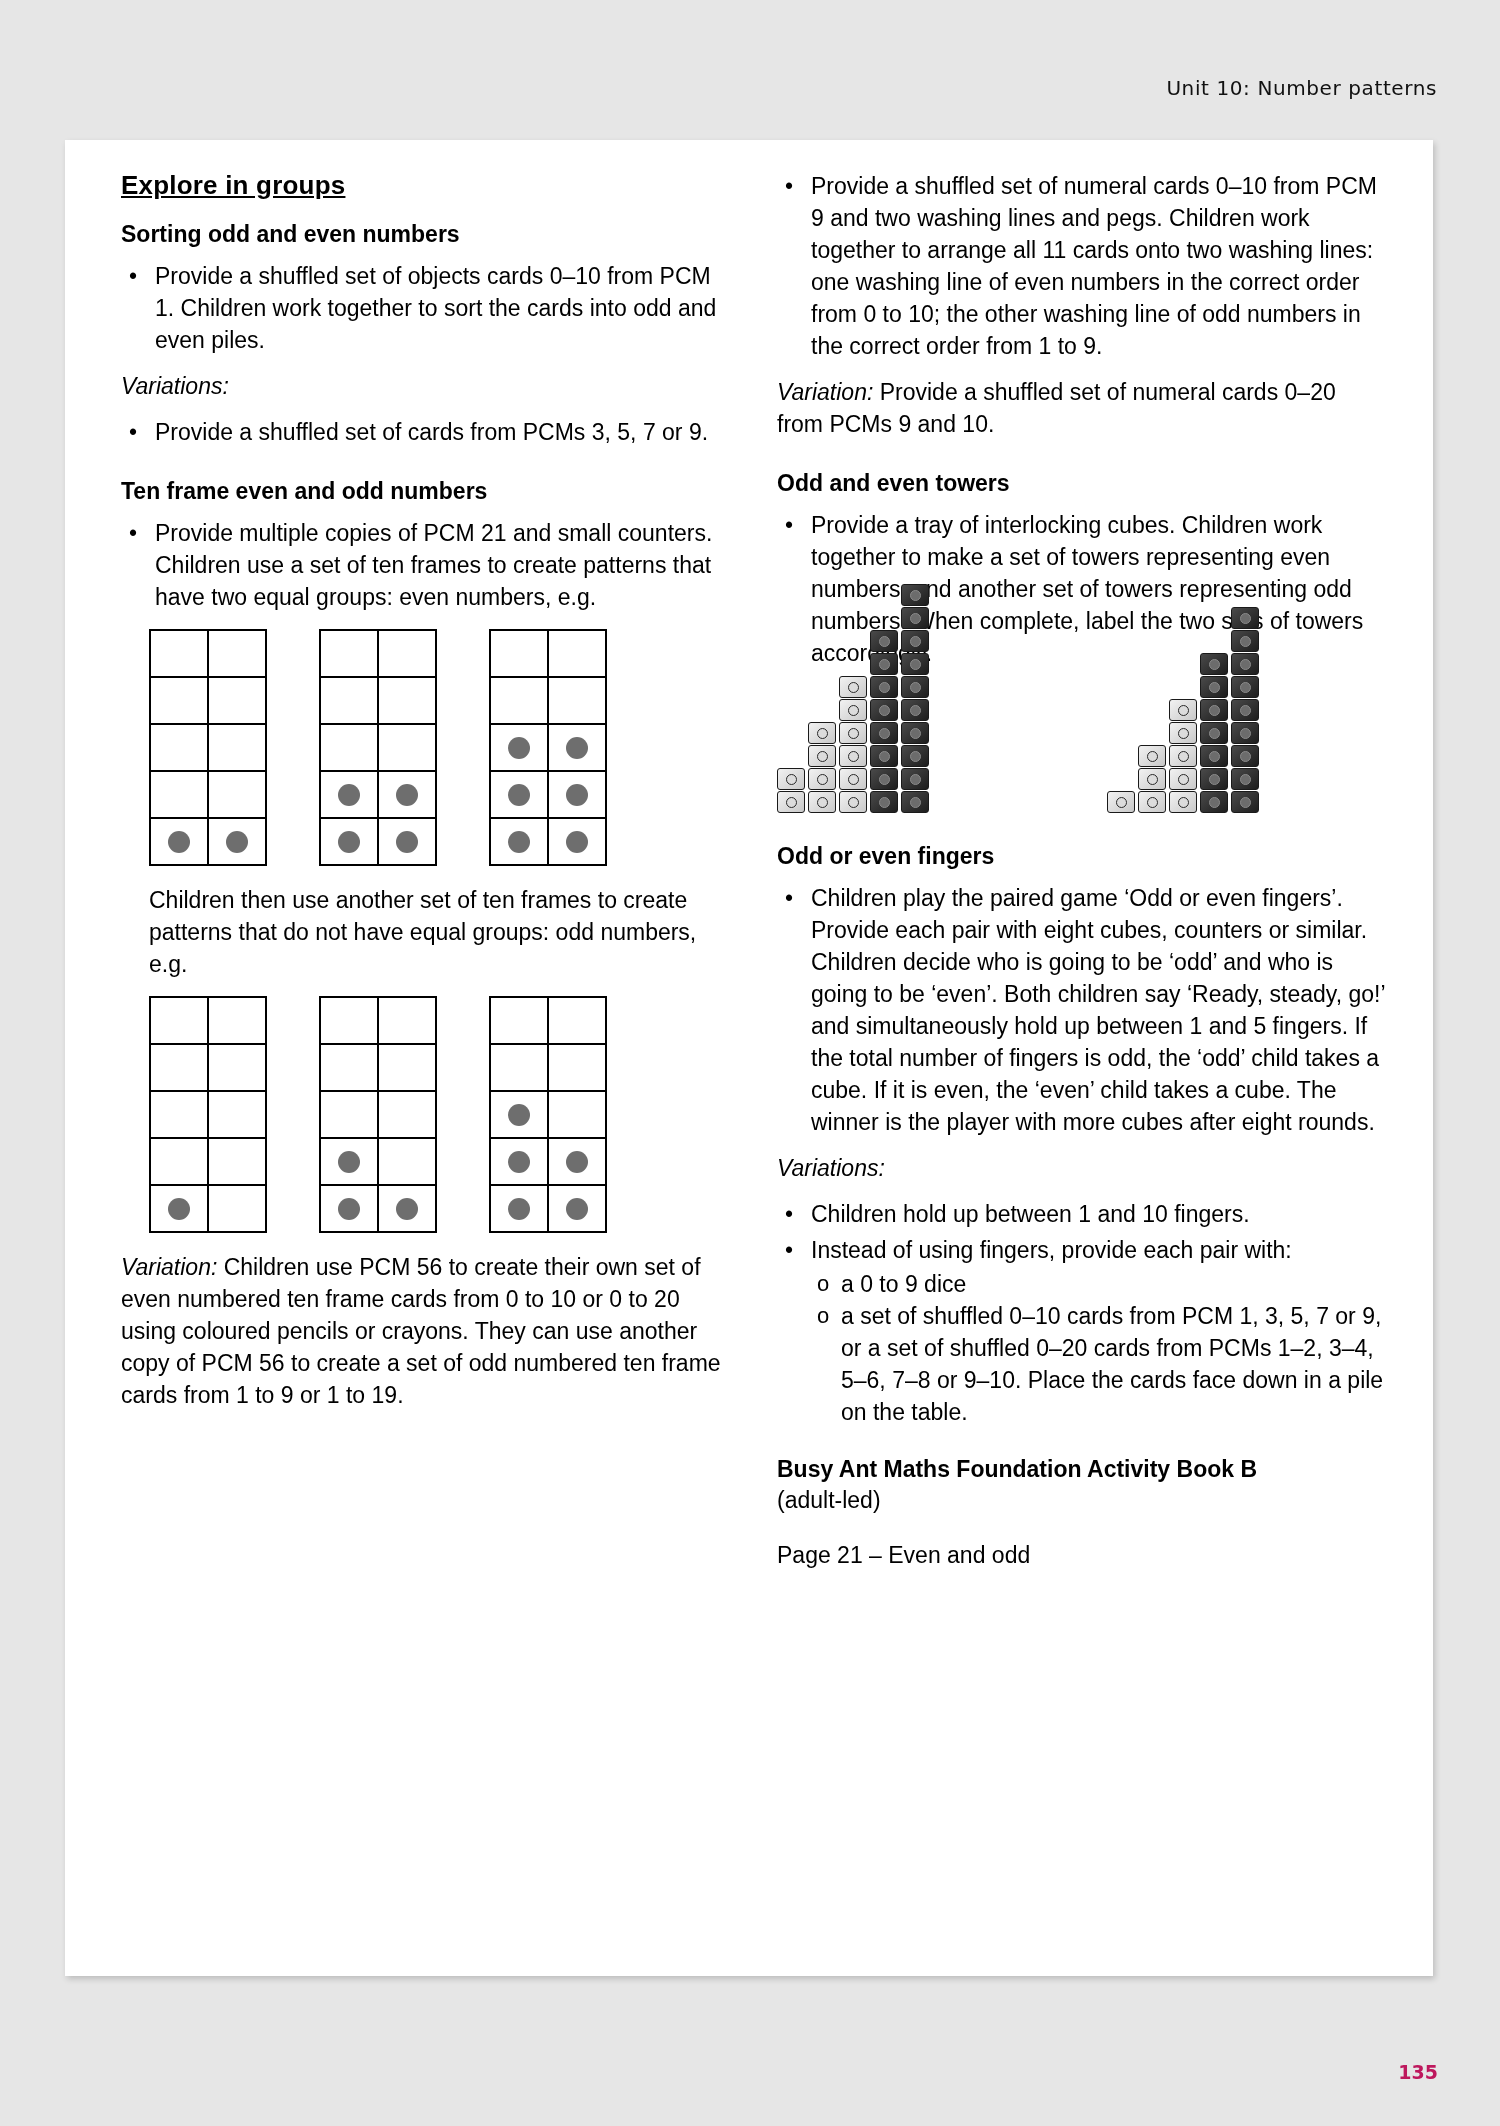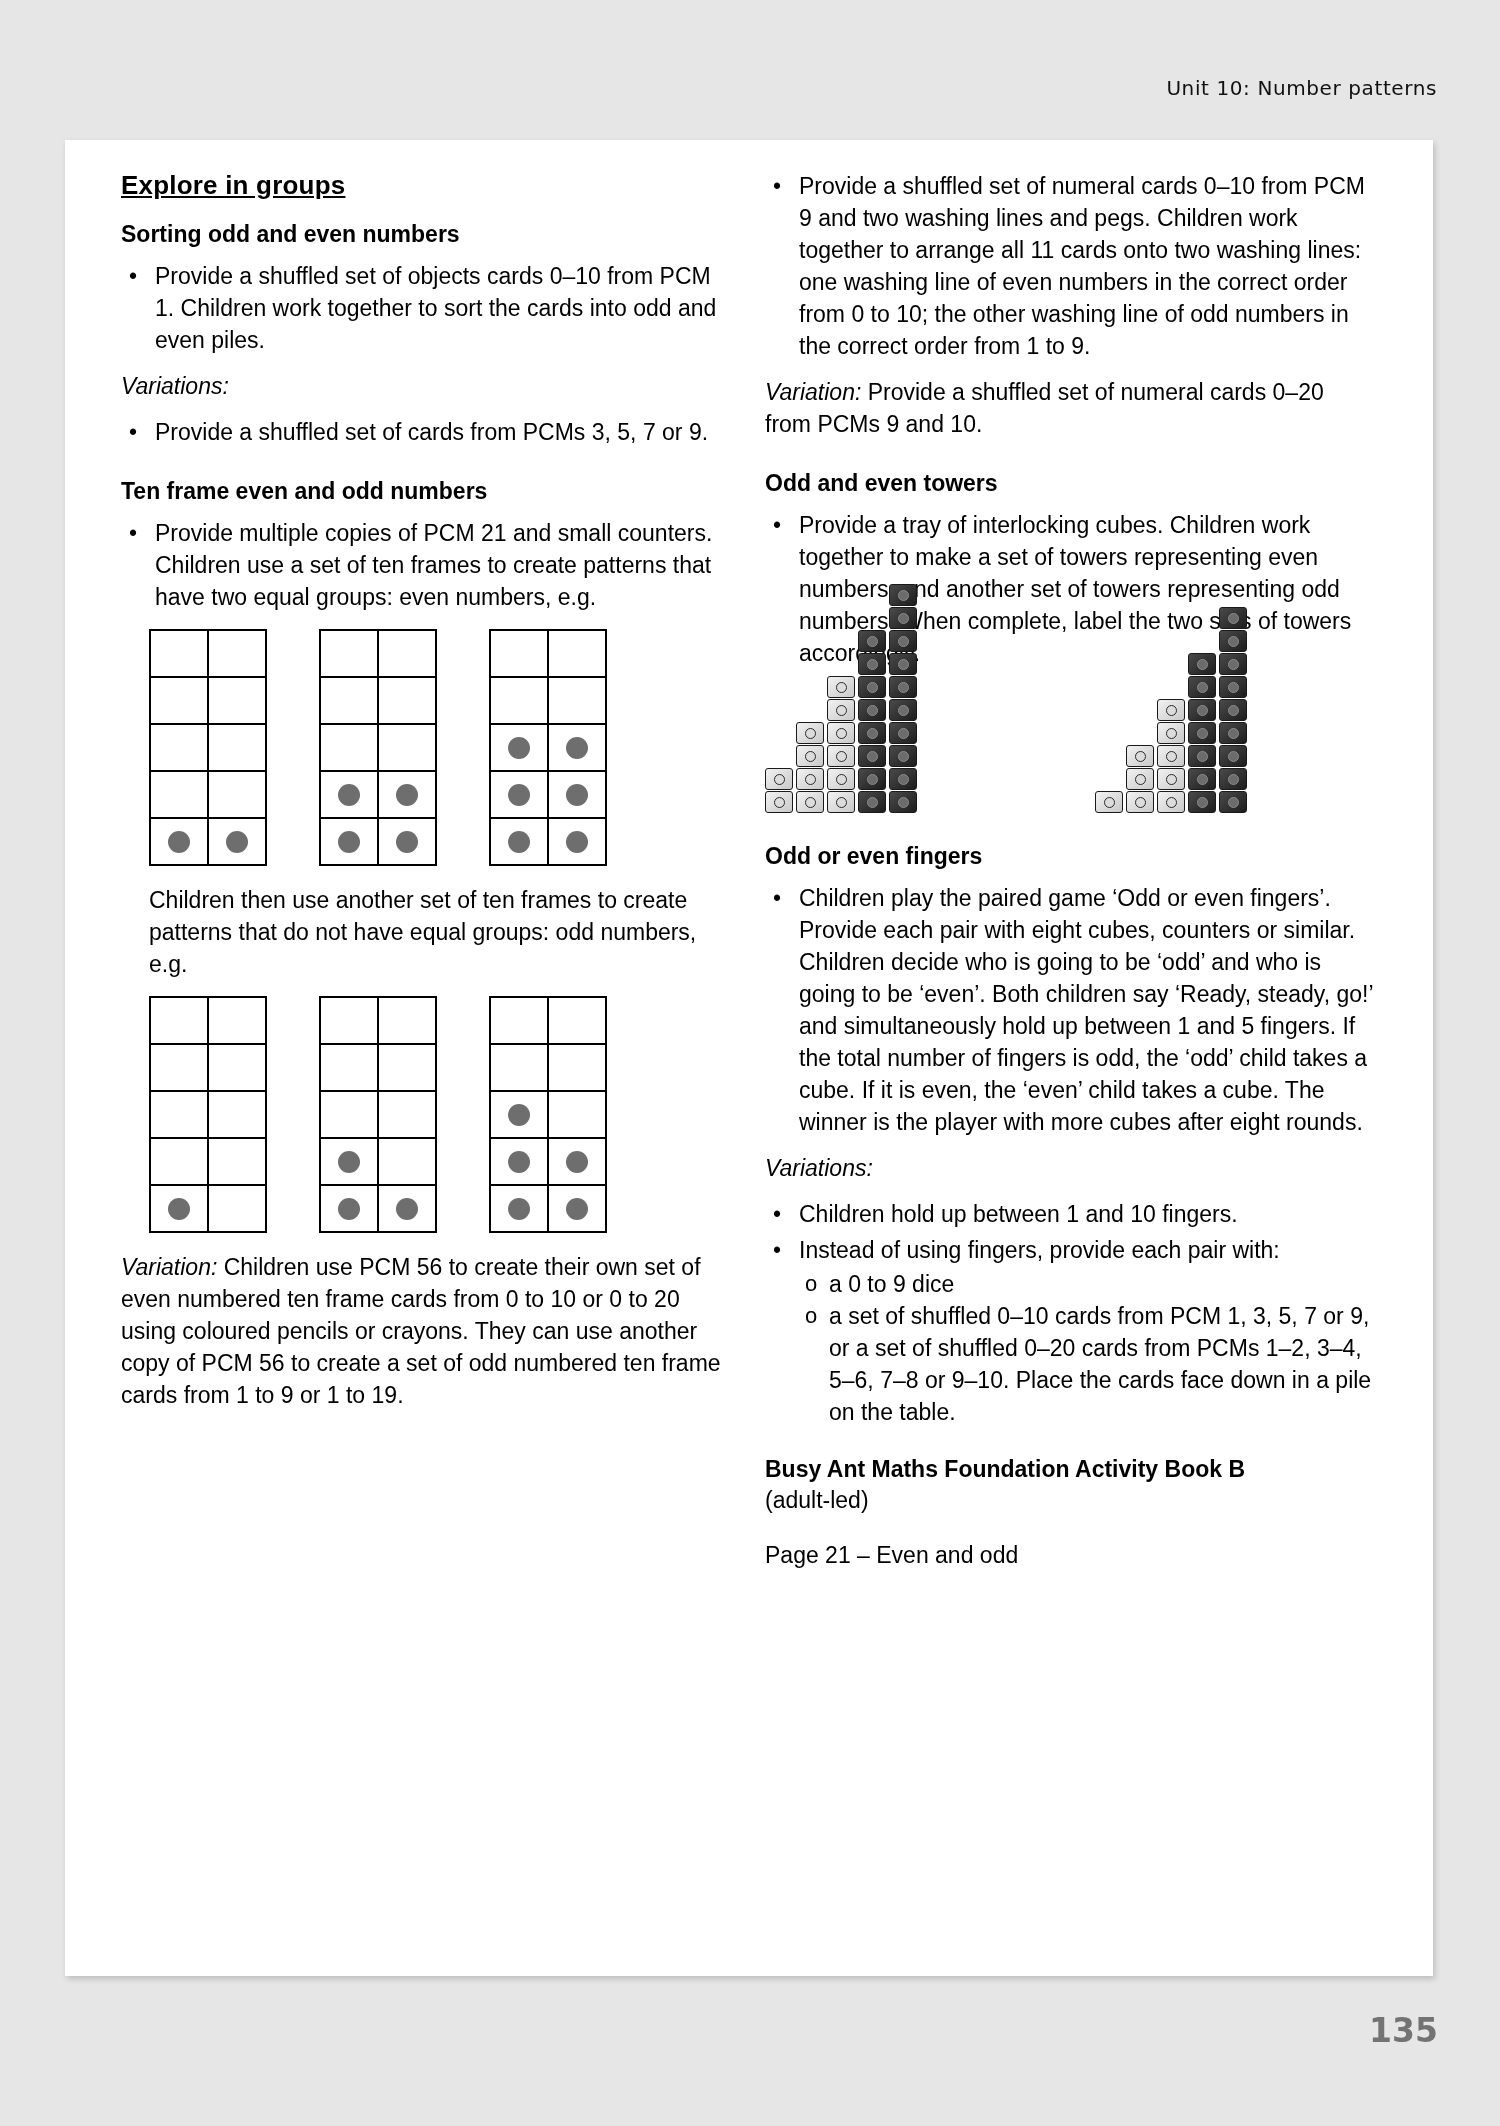--- a/index.html
+++ b/index.html
@@ -19,43 +19,43 @@
     position: absolute;
     top: 76px;
     right: 63px;
     font-family: "DejaVu Sans", sans-serif;
     font-size: 20px;
     letter-spacing: 0.6px;
     color: #111;
   }
   .page-number {
     position: absolute;
-    bottom: 76px;
+    bottom: 43px;
     right: 62px;
     font-family: "DejaVu Sans", sans-serif;
-    font-size: 33px;
+    font-size: 19px;
     font-weight: bold;
-    color: #737373;
+    color: #be185d;
   }
   .sheet {
     position: absolute;
     left: 65px;
     top: 140px;
     width: 1368px;
     height: 1836px;
     background: #fff;
     box-shadow: 2px 3px 6px rgba(0,0,0,0.18);
   }
   .columns {
     position: absolute;
     left: 56px;
     top: 30px;
     width: 1270px;
     display: flex;
-    gap: 35px;
+    gap: 47px;
   }
   .col {
     width: 609px;
   }
   h1.title {
     font-size: 26px;
     font-weight: bold;
     text-decoration: underline;
     margin: 0 0 20px 0;
     letter-spacing: 0.2px;

